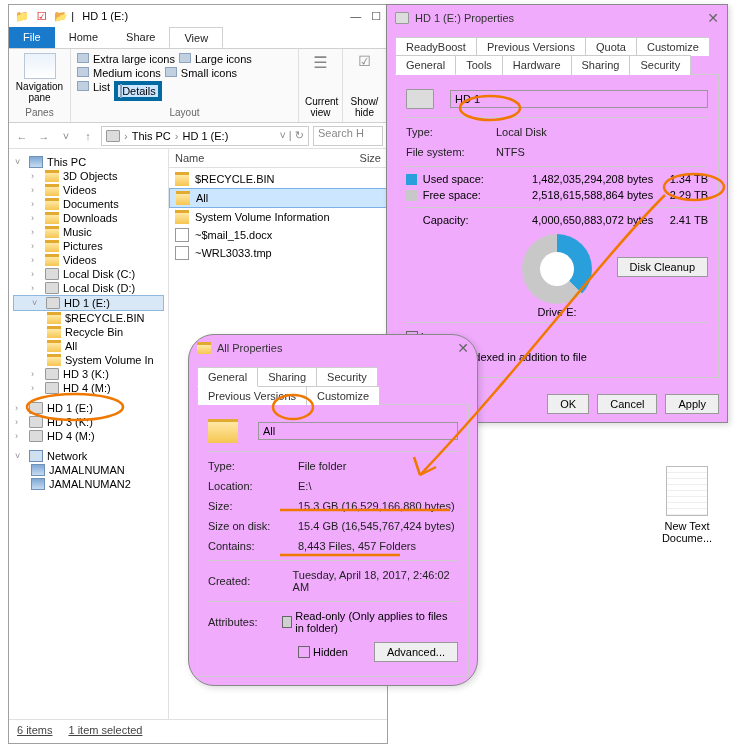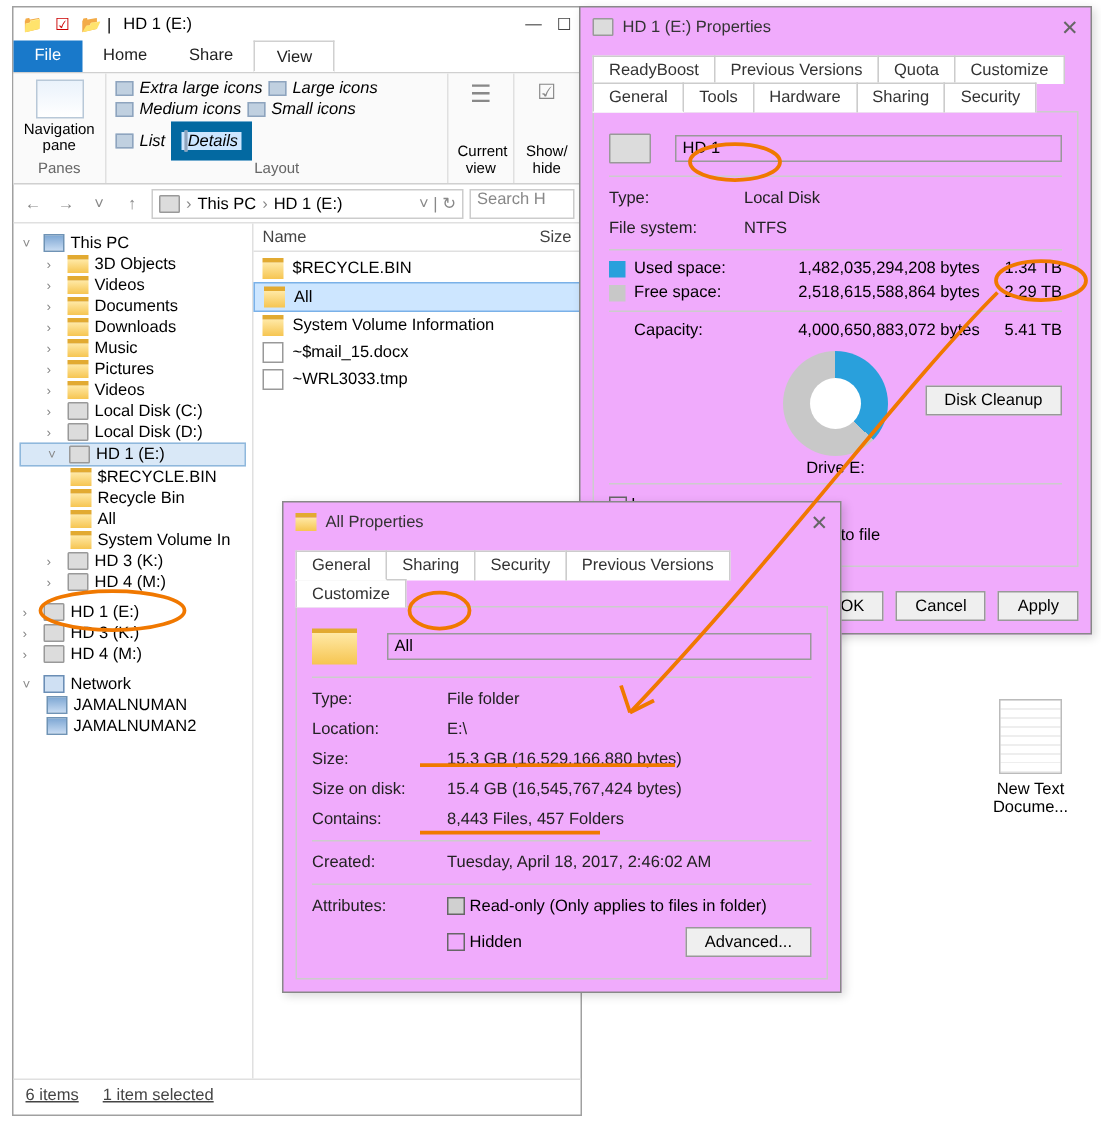--- a/index.html
+++ b/index.html
@@ -12,22 +12,22 @@
 .ribbon-tabs { display: flex; height: 22px; align-items: stretch; border-bottom: 1px solid #d0d0d0; }
 .file-tab { background: #1979ca; color: #fff; padding: 4px 14px; font-size: 11px; }
 .rtab { padding: 4px 14px; color: #222; }
 .rtab.sel { border: 1px solid #d0d0d0; border-bottom: 1px solid #fff; background: #fff; }
 .ribbon { height: 74px; border-bottom: 1px solid #d0d0d0; display: flex; background: #fafafa; }
 .group { border-right: 1px solid #e0e0e0; padding: 4px 6px; display: flex; flex-direction: column; justify-content: space-between; }
 .group-label { text-align: center; color: #666; font-size: 10px; }
 .navpane-btn { display: flex; flex-direction: column; align-items: center; gap: 2px; }
 .navpane-icon { width: 32px; height: 26px; border: 1px solid #b8c8d8; background: linear-gradient(#eaf2fb,#fff); }
 .layout-rows { display: flex; flex-direction: column; gap: 2px; font-size: 10px; }
-.layout-rows div { display: flex; align-items: center; gap: 4px; white-space: nowrap; font-style: italic; }
-.layout-rows .sel { border: 7px solid #0369a1; background: #cde6ff; padding: 0 2px; }
+.layout-rows div { display: flex; align-items: flex-start; gap: 4px; white-space: nowrap; }
+.layout-rows .sel { border: 4px solid #0369a1; background: #cde6ff; padding: 0 2px; }
 .mini-ico { width: 12px; height: 10px; background: #c0d0e0; border: 1px solid #8ea4be; }
 .addrbar { height: 26px; display: flex; align-items: center; padding: 2px 4px; gap: 4px; border-bottom: 1px solid #e0e0e0; }
 .navbtn { width: 18px; height: 18px; color: #888; display:flex;align-items:center;justify-content:center; }
 .addr { flex: 1; border: 1px solid #ccc; height: 20px; display: flex; align-items: center; padding: 0 4px; gap: 4px; font-size: 11px; }
 .addr .sep { color: #888; }
 .search { width: 70px; border: 1px solid #ccc; height: 20px; padding: 0 4px; color: #888; font-size: 11px; }
 .body { display: flex; height: 570px; }
 .tree { width: 160px; border-right: 1px solid #e0e0e0; padding: 6px 4px; overflow: hidden; }
 .tree-item { display: flex; align-items: center; gap: 4px; padding: 1px 0 1px 2px; white-space: nowrap; }
 .tree-item.ind1 { padding-left: 18px; }
@@ -45,21 +45,21 @@
 .file { display: flex; align-items: center; gap: 6px; padding: 2px 6px; }
 .file.sel { background: #cde6ff; border: 1px solid #7ab1e8; }
 .file-ico { width: 14px; height: 14px; }
 .file-ico.folder { background: linear-gradient(#ffe9a6,#f6c551); border-top: 3px solid #e2aa31; }
 .file-ico.doc { background: #fff; border: 1px solid #999; }
 .status { border-top: 1px solid #e0e0e0; padding: 4px 8px; display: flex; gap: 16px; color: #444; text-decoration: underline; }
 
 
 .props { position: absolute; background: #f0abfc; border: 1px solid #888; box-shadow: 2px 2px 6px rgba(0,0,0,.15); }
 .props.hd { left: 386px; top: 4px; width: 342px; }
-.props.all { left: 188px; top: 334px; width: 373px; }
+.props.all { left: 188px; top: 334px; width: 290px; border-radius: 26px; }
 .props .ptitle { height: 26px; display: flex; align-items: center; padding: 0 8px; color: #333; }
 .props .ptitle .close { margin-left: auto; font-size: 14px; color: #666; }
 .ptabs { display: flex; flex-wrap: wrap; padding: 6px 8px 0 8px; gap: 0; }
 .ptab { padding: 3px 10px; border: 1px solid #ccc; border-bottom: none; margin-right: -1px; margin-bottom: -1px; background: #fff; color: #333; }
 .ptab.sel { border-bottom: 1px solid #fff; position: relative; z-index: 1; }
 .pbody { margin: 0 8px 8px 8px; border: 1px solid #ccc; padding: 10px; }
 .prow { display: flex; padding: 4px 0; align-items: center; }
 .plabel { width: 90px; color: #222; }
 .pval { color: #222; }
 .input-line { border: 1px solid #999; padding: 2px 4px; flex: 1; }
@@ -356,21 +356,21 @@
         <span class="sq free"></span>
         <span class="lab">Free space:</span>
         <span class="bytes">2,518,615,588,864 bytes</span>
         <span class="hs">2.29 TB</span>
       </div>
     <div class="hr"></div>
     <div class="space-row">
         <span style="width:11px"></span>
         <span class="lab">Capacity:</span>
         <span class="bytes">4,000,650,883,072 bytes</span>
-        <span class="hs">5.41 TB</span>
+        <span class="hs">2.41 TB</span>
       </div>
     <div class="pie-wrap">
       <div style="flex:1"></div>
       <div class="pie"></div>
       <div style="flex:1;text-align:right"><button class="btn">Disk Cleanup</button></div>
     </div>
     <div style="text-align:center">Drive E:</div>
     <div class="hr"></div>
     <div class="prow"><span class="cb"></span>&nbsp;<span>k space</span></div>
     <div class="prow"><span class="cb chk"></span>&nbsp;<span>contents indexed in addition to file</span></div>

